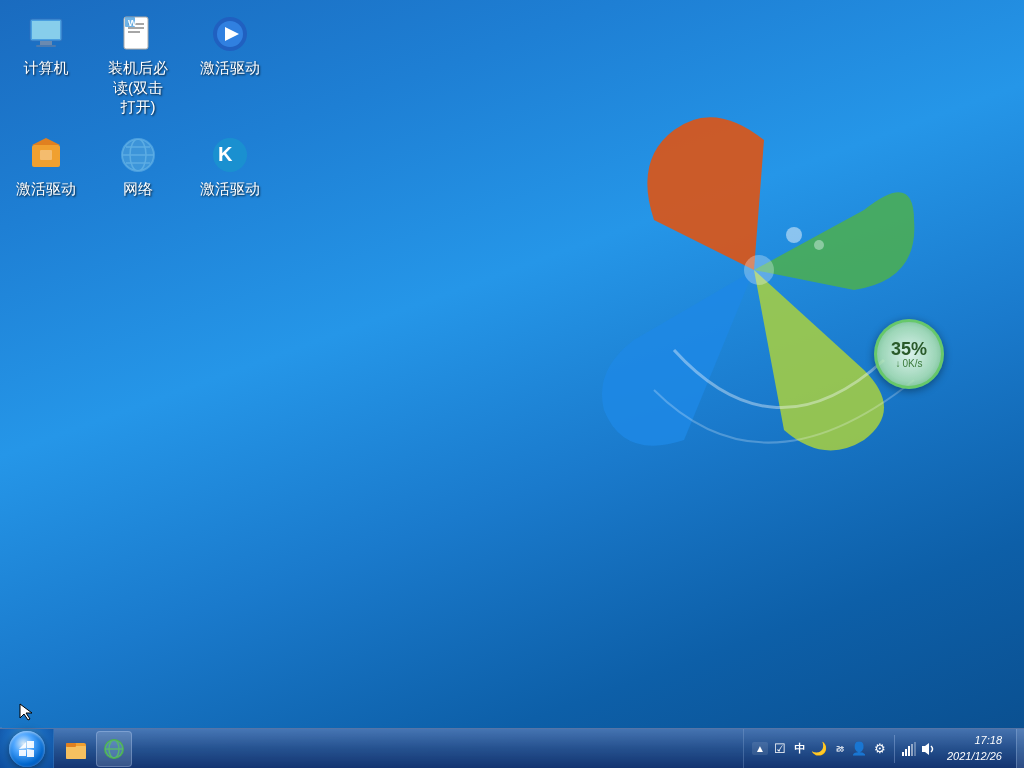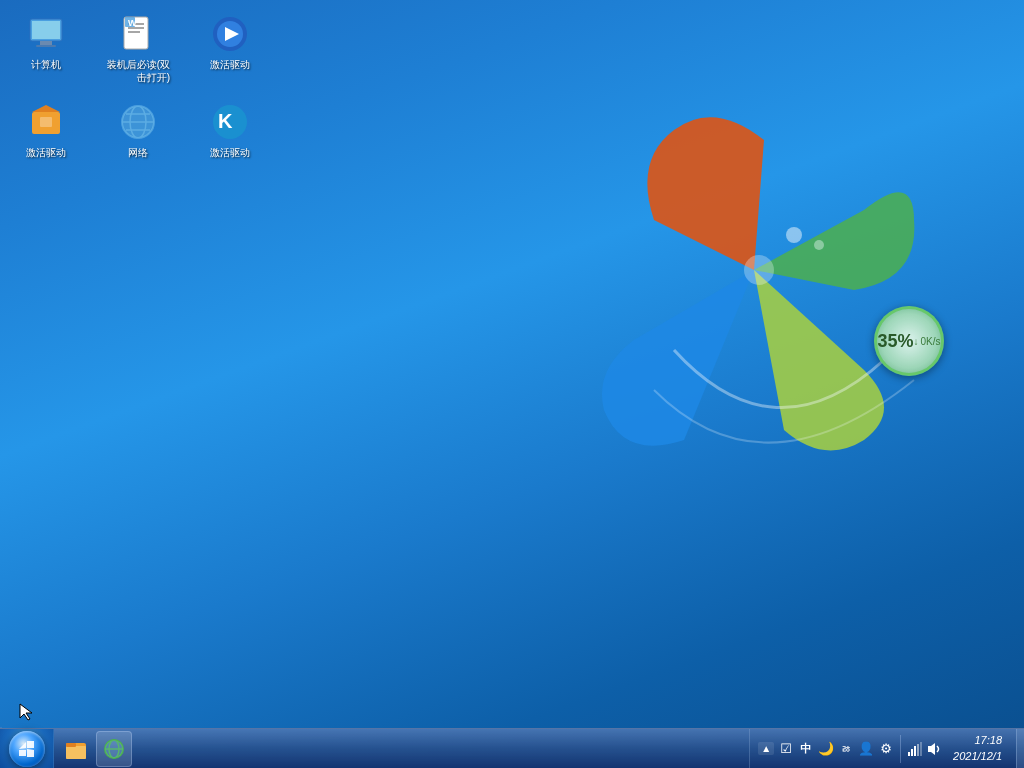--- a/index.html
+++ b/index.html
@@ -51,38 +51,39 @@
       height: 40px;
       margin-bottom: 4px;
       display: flex;
       align-items: center;
       justify-content: center;
       font-size: 32px;
     }
 
     .desktop-icon .icon-label {
       color: white;
-      font-size: 10px;
-      text-align: right;
+      font-size: 15px;
+      text-align: center;
       text-shadow: 1px 1px 2px rgba(0,0,0,0.8);
       line-height: 1.3;
       word-break: break-all;
     }
 
     
     #network-meter {
       position: absolute;
       right: 80px;
-      top: 306px;
+      top: 319px;
       width: 70px;
       height: 70px;
       border-radius: 50%;
       background: radial-gradient(circle, rgba(240,255,240,0.9) 0%, rgba(180,230,180,0.85) 60%, rgba(100,180,100,0.8) 100%);
       border: 3px solid rgba(100,200,100,0.9);
       display: flex;
+      flex-direction: column;
       align-items: center;
       justify-content: center;
       box-shadow: 0 2px 8px rgba(0,0,0,0.4);
     }
 
     #network-meter .percent {
       font-size: 18px;
       font-weight: bold;
       color: #2a5a2a;
       line-height: 1;
@@ -377,21 +378,21 @@
         </svg>
       </div>
       <div class="tray-icon">
         <svg width="16" height="16" viewBox="0 0 16 16">
           <polygon points="1,5 1,11 4,11 8,14 8,2 4,5" fill="white"></polygon>
           <path d="M10,5 Q13,8 10,11" stroke="white" stroke-width="1.5" fill="none"></path>
         </svg>
       </div>
       <div id="clock">
         <span>17:18</span>
-        <span>2021/12/1</span>
+        <span>2021/12/26</span>
       </div>
     </div>
 
     <div id="show-desktop"></div>
   </div>
 
   <div style="position:absolute; bottom:46px; left:18px; width:20px; height:20px; z-index:100;">
     <svg width="20" height="20" viewBox="0 0 20 20">
       <polygon points="2,2 2,16 6,12 10,18 12,17 8,11 14,11" fill="white" stroke="black" stroke-width="1"></polygon>
     </svg>

